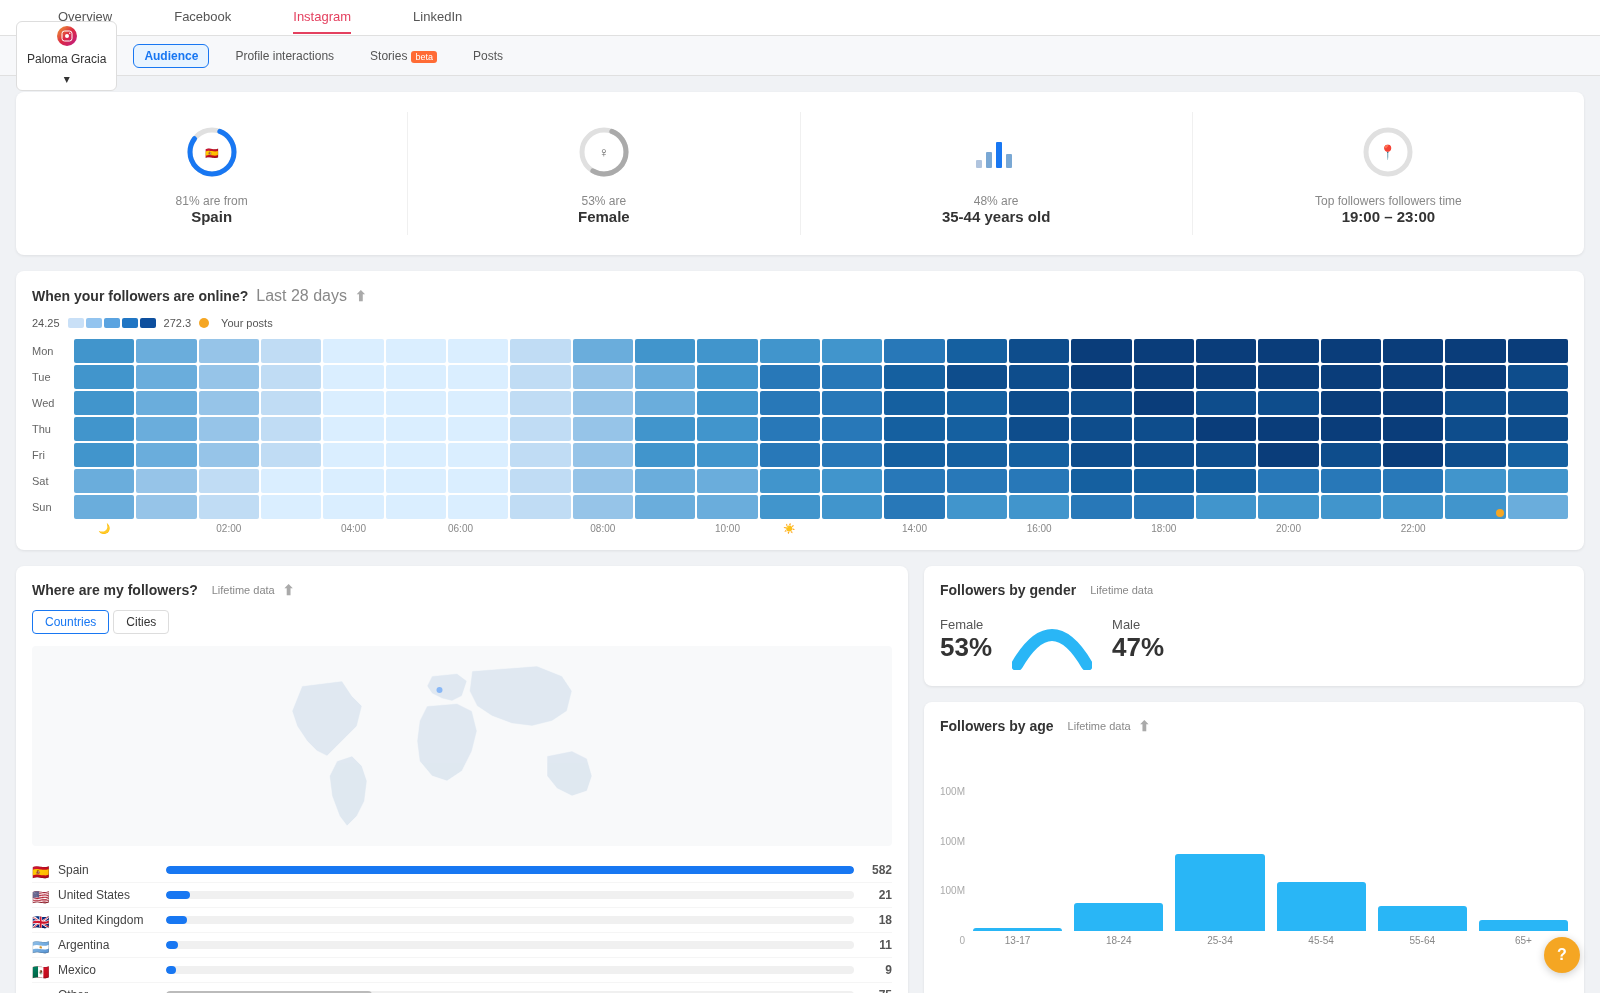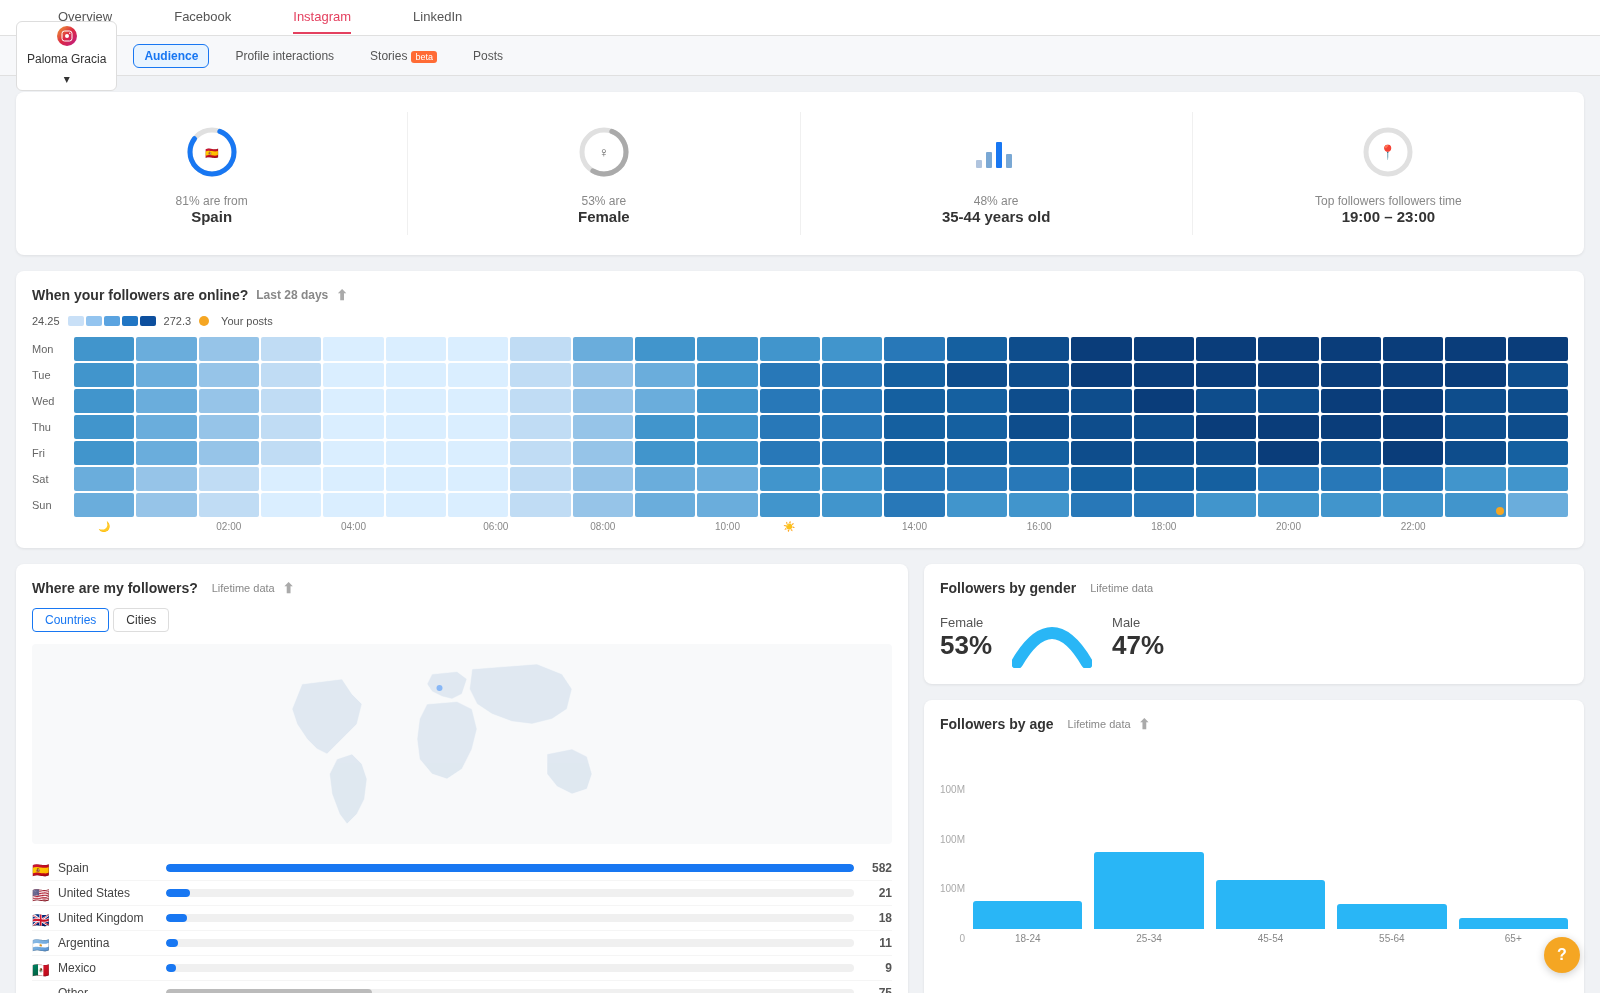--- a/index.html
+++ b/index.html
@@ -28,21 +28,21 @@
     .summary-circle { width: 60px; height: 60px; border-radius: 50%; border: 3px solid #e0e0e0; display: flex; align-items: center; justify-content: center; margin-bottom: 8px; position: relative; }
     .summary-label { font-size: 12px; color: #888; margin-top: 4px; text-align: center; }
     .summary-value { font-size: 15px; font-weight: 700; color: #333; }
     
     
     .donut-svg { width: 56px; height: 56px; }
     
     
     .section { background: #fff; border-radius: 8px; padding: 16px; margin-bottom: 16px; box-shadow: 0 1px 3px rgba(0,0,0,0.08); }
     .section-title { font-size: 14px; font-weight: 600; margin-bottom: 12px; display: flex; align-items: center; gap: 8px; }
-    .section-title span.sub { font-size: 12px; color: #888; font-weight: 700; }
+    .section-title span.sub { font-size: 16px; color: #888; font-weight: 400; }
     
     .heatmap-legend { display: flex; align-items: center; gap: 8px; margin-bottom: 10px; font-size: 11px; color: #555; }
     .legend-bar { display: flex; gap: 2px; }
     .legend-cell { width: 16px; height: 10px; border-radius: 2px; }
     .your-posts-dot { width: 10px; height: 10px; border-radius: 50%; background: #f5a623; display: inline-block; margin-right: 4px; }
     .heatmap-label { font-size: 11px; color: #666; display: flex; align-items: center; height: 24px; }
     .heatmap-cell { height: 24px; border-radius: 2px; position: relative; }
     .has-dot::after { content: ''; width: 8px; height: 8px; border-radius: 50%; background: #f5a623; position: absolute; bottom: 2px; right: 2px; }
     
     
@@ -367,21 +367,21 @@
             <div class="heatmap-cell" style="background: rgb(106, 173, 220);"></div>
           </div>
           <div style="display: grid; grid-template-columns: 40px repeat(24, 1fr); gap: 2px; min-width: 1100px; margin-top: 4px;">
             <div></div>
             <div style="font-size: 10px; color: rgb(136, 136, 136); text-align: center;">🌙</div>
             <div style="font-size: 10px; color: rgb(136, 136, 136); text-align: center;"></div>
             <div style="font-size: 10px; color: rgb(136, 136, 136); text-align: center;">02:00</div>
             <div style="font-size: 10px; color: rgb(136, 136, 136); text-align: center;"></div>
             <div style="font-size: 10px; color: rgb(136, 136, 136); text-align: center;">04:00</div>
             <div style="font-size: 10px; color: rgb(136, 136, 136); text-align: center;"></div>
-            <div style="font-size: 10px; color: rgb(136, 136, 136); text-align: right;">06:00</div>
+            <div style="font-size: 10px; color: rgb(136, 136, 136); text-align: left;">06:00</div>
             <div style="font-size: 10px; color: rgb(136, 136, 136); text-align: center;"></div>
             <div style="font-size: 10px; color: rgb(136, 136, 136); text-align: center;">08:00</div>
             <div style="font-size: 10px; color: rgb(136, 136, 136); text-align: center;"></div>
             <div style="font-size: 10px; color: rgb(136, 136, 136); text-align: center;">10:00</div>
             <div style="font-size: 10px; color: rgb(136, 136, 136); text-align: center;">☀️</div>
             <div style="font-size: 10px; color: rgb(136, 136, 136); text-align: center;"></div>
             <div style="font-size: 10px; color: rgb(136, 136, 136); text-align: center;">14:00</div>
             <div style="font-size: 10px; color: rgb(136, 136, 136); text-align: center;"></div>
             <div style="font-size: 10px; color: rgb(136, 136, 136); text-align: center;">16:00</div>
             <div style="font-size: 10px; color: rgb(136, 136, 136); text-align: center;"></div>
@@ -509,20 +509,24 @@
           <span class="export-icon">⬆</span>
         </div>
         <div style="display:flex; align-items:flex-end; height:200px; padding-top: 20px;">
           <div style="display:flex; flex-direction:column; justify-content:space-between; height:160px; margin-right:8px; font-size:10px; color:#aaa; text-align:right;">
             <span>100M</span>
             <span>100M</span>
             <span>100M</span>
             <span>0</span>
           </div>
           <div id="age-bars" style="display:flex; align-items:flex-end; gap:12px; flex:1; height:160px;">
+              <div class="age-bar-col">
+                <div class="age-bar" style="height: 2.8px; width: 100%;"></div>
+                <div class="age-label">13-17</div>
+              </div>
               <div class="age-bar-col">
                 <div class="age-bar" style="height: 28px; width: 100%;"></div>
                 <div class="age-label">18-24</div>
               </div>
               <div class="age-bar-col">
                 <div class="age-bar" style="height: 77px; width: 100%;"></div>
                 <div class="age-label">25-34</div>
               </div>
               <div class="age-bar-col">
                 <div class="age-bar" style="height: 49px; width: 100%;"></div>

